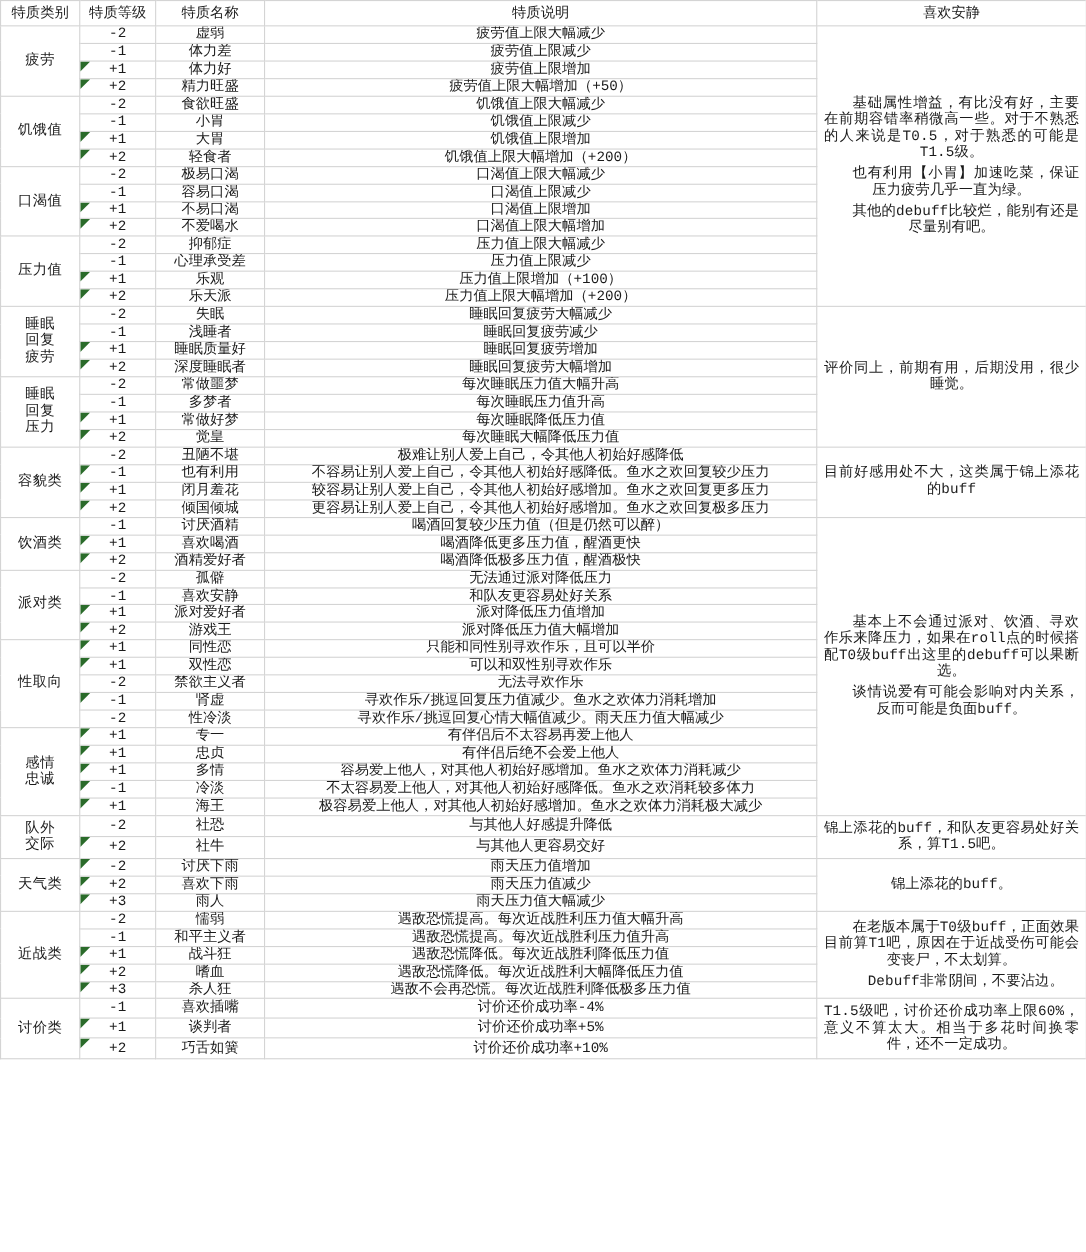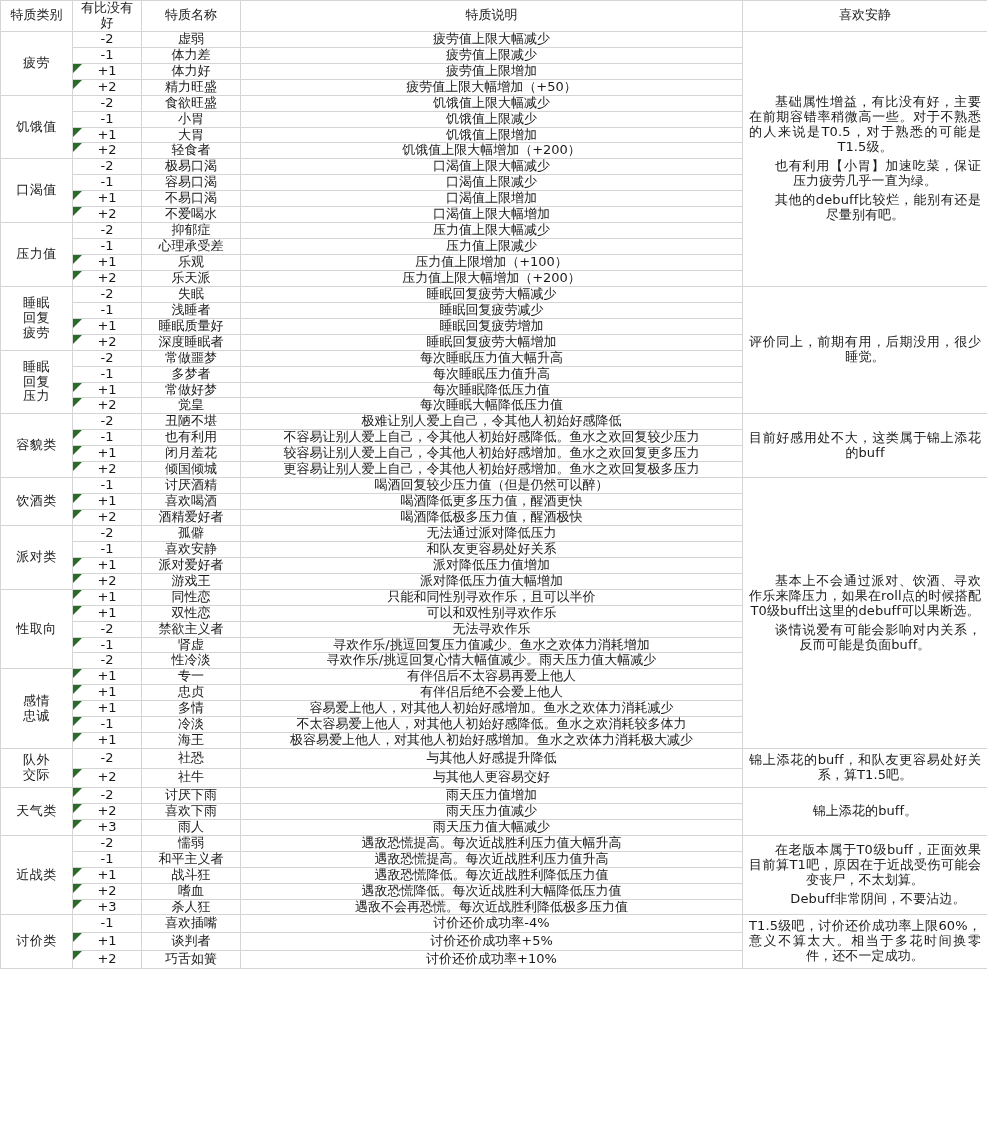--- a/index.html
+++ b/index.html
@@ -12,20 +12,21 @@
     width: 987px;
     height: 1138px;
     overflow: hidden;
   }
   #trait-table {
     border-collapse: collapse;
     table-layout: fixed;
     width: 987px;
     height: 963px;
     background: #ffffff;
+    font-family: Liberation Mono, monospace;
   }
   #trait-table td, #trait-table th {
     border: 1px solid #d4d4d4;
     padding: 0 2px;
     font-weight: normal;
     font-size: 13px;
     line-height: 1.15;
     color: #1a1a1a;
     text-align: center;
     vertical-align: middle;
@@ -109,21 +110,21 @@
   <colgroup>
     <col class="c1">
       <col class="c2">
       <col class="c3">
       <col class="c4">
       <col class="c5">
   </colgroup>
   <tbody id="tbody-root">
       <tr class="hdr">
         <td class="c1">特质类别</td>
-        <td class="c2">有比没有好</td>
+        <td class="c2">特质等级</td>
         <td class="c3">特质名称</td>
         <td class="c4">特质说明</td>
         <td class="c5">喜欢安静</td>
       </tr>
       <tr class="grp-start">
         <td class="c1 cat" rowspan="4">疲劳</td>
         <td class="c2 lvl">-2</td>
         <td class="c3 nm">虚弱</td>
         <td class="c4 desc">疲劳值上限大幅减少</td>
         <td class="c5 eval" rowspan="16">

